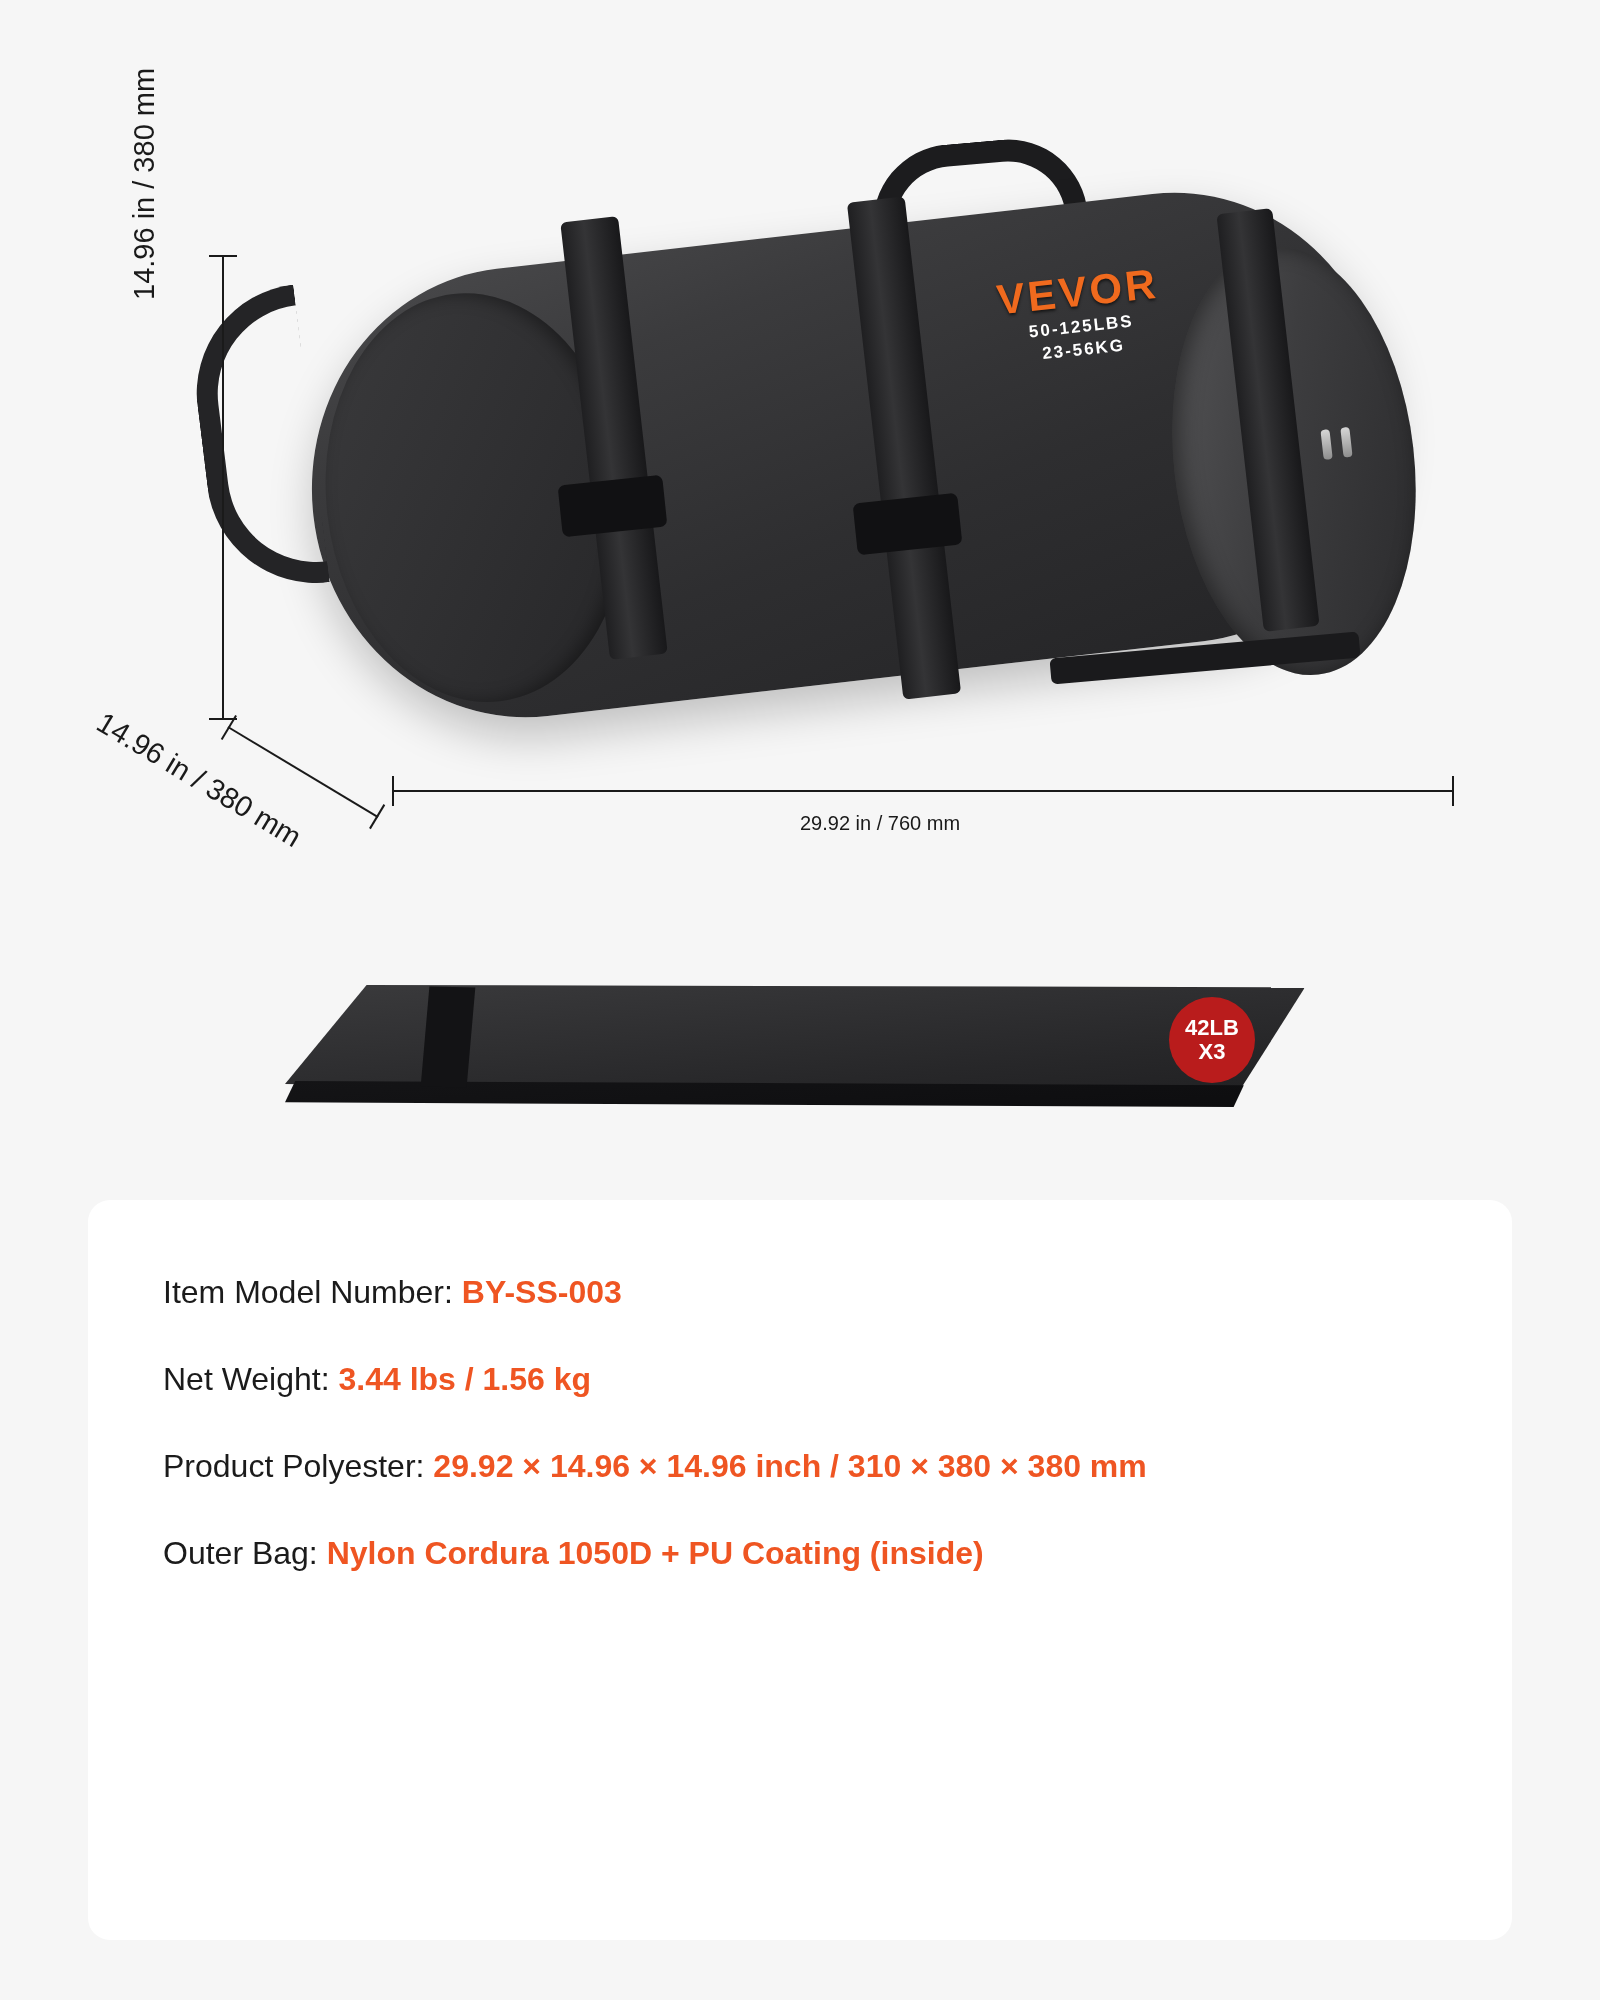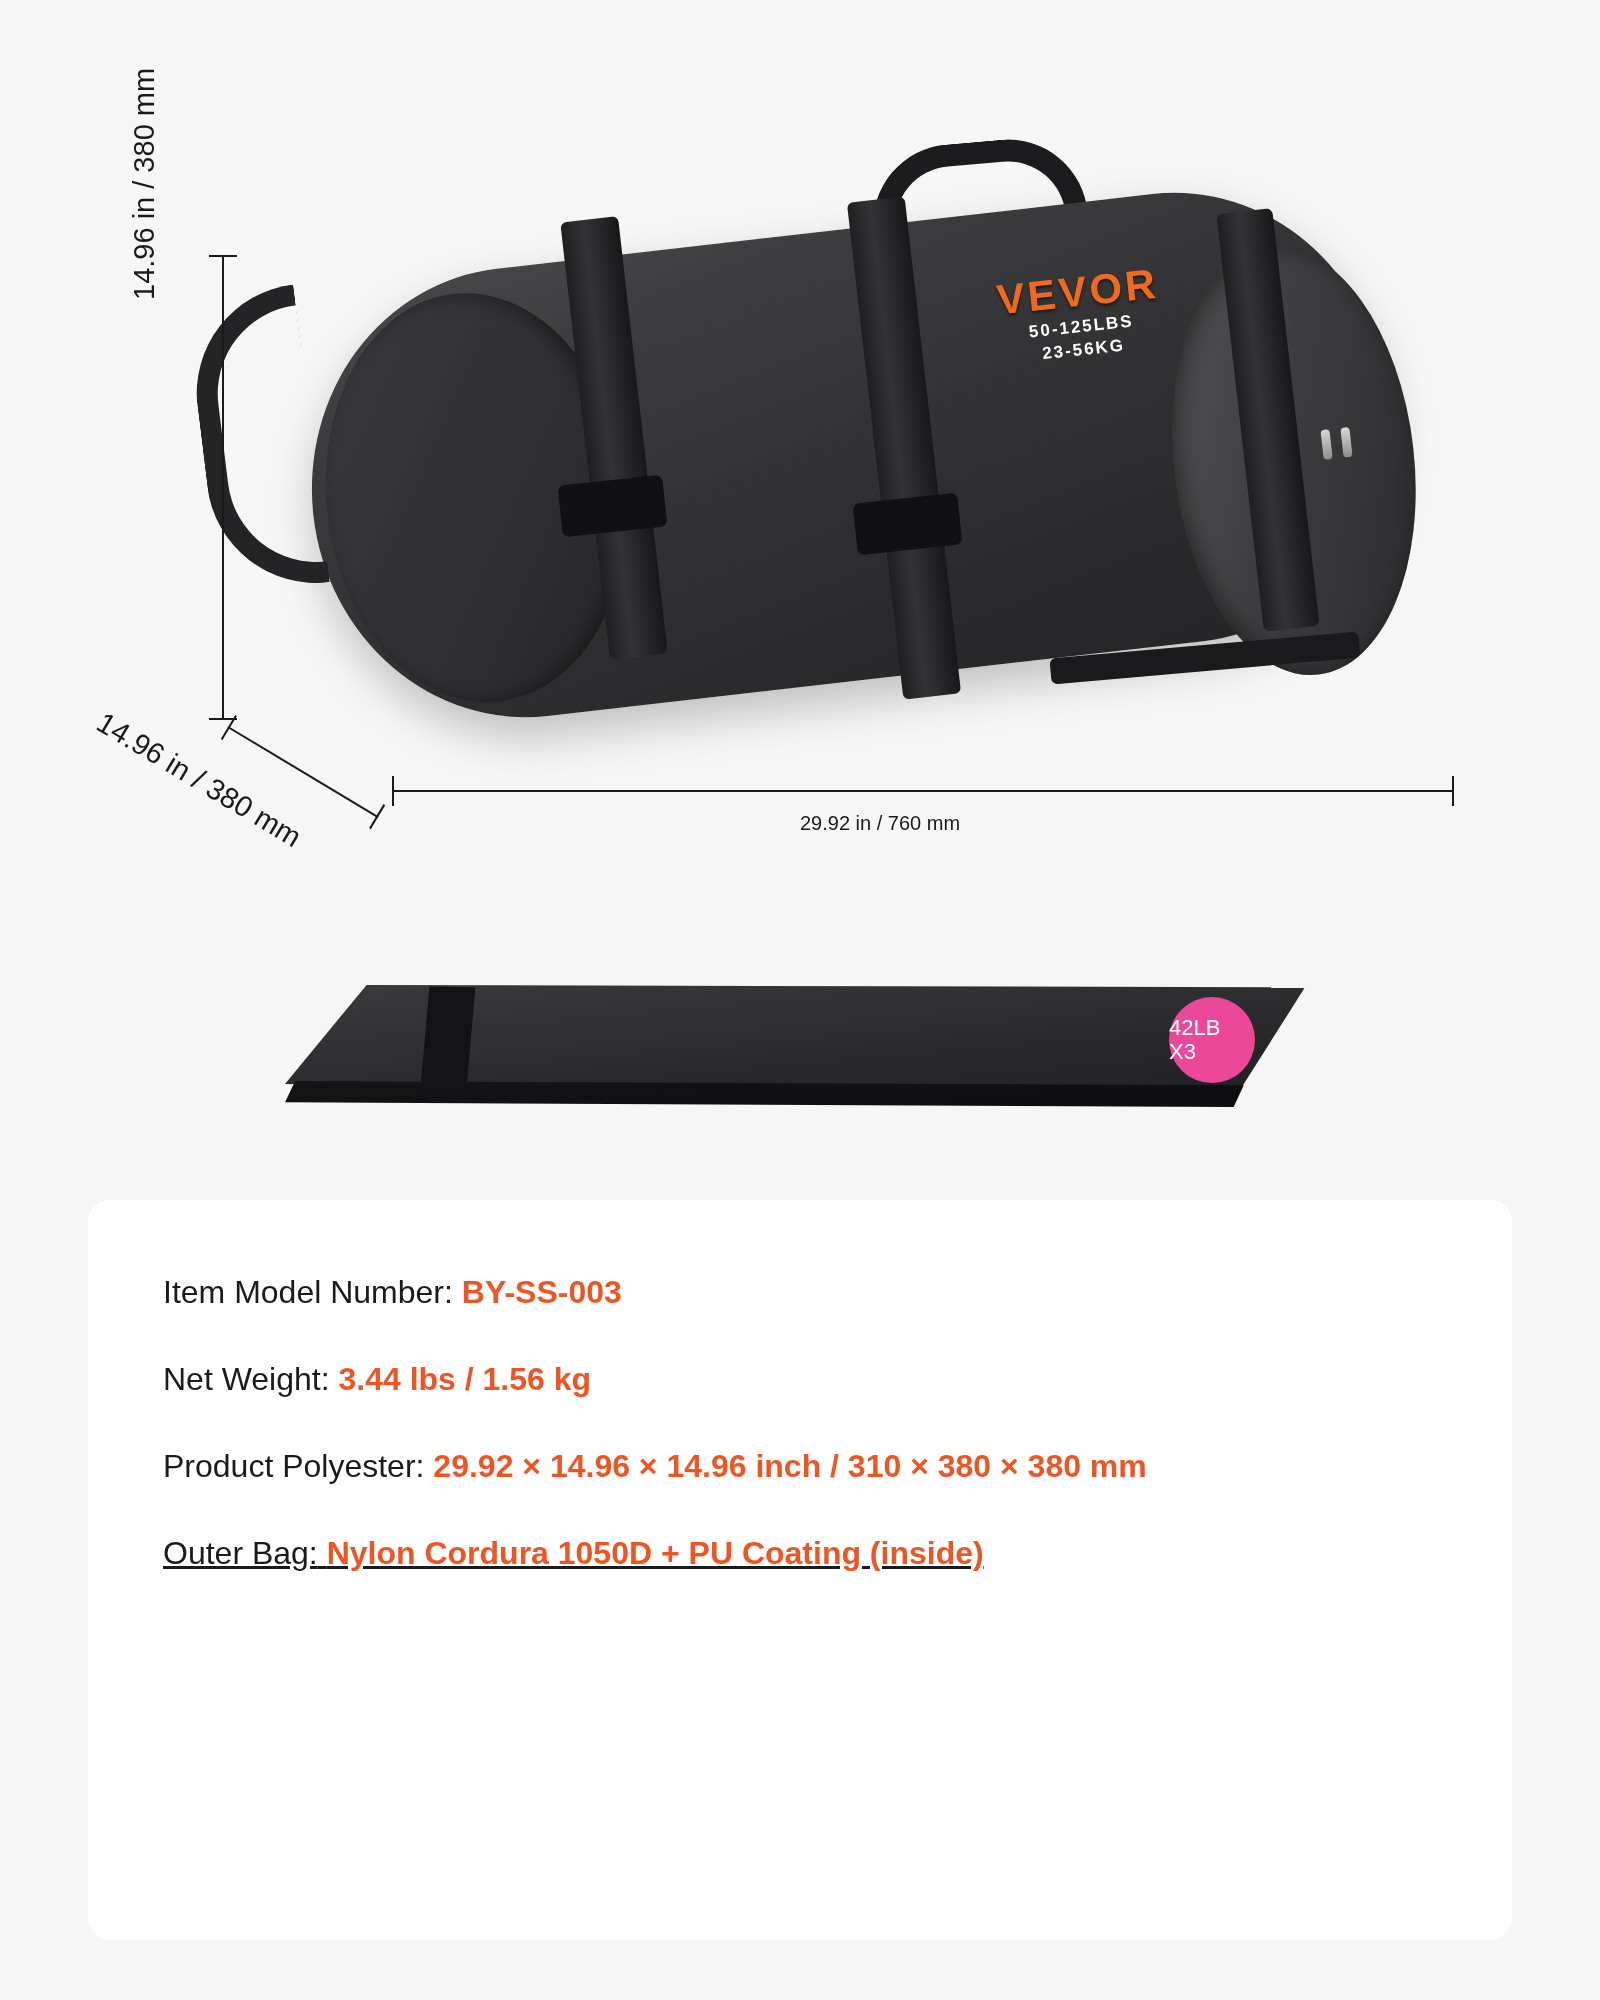--- a/index.html
+++ b/index.html
@@ -233,48 +233,49 @@
     left: 140px; top: 2px;
     width: 46px; height: 100px;
     background: #131315;
     transform: skewX(-4deg) rotate(1deg);
   }
   .badge {
     position: absolute;
     right: 70px; top: 12px;
     width: 86px; height: 86px;
     border-radius: 50%;
-    background: #ec4899;
+    background: #b91c1c;
     color: #fff;
-    font-weight: normal;
+    font-weight: bold;
     font-size: 22px;
     line-height: 1.1;
     display: flex;
     flex-direction: column;
+    align-items: center;
     justify-content: center;
   }
 
   
   .spec-card {
     position: absolute;
     left: 88px;
     top: 1200px;
     width: 1424px;
     height: 740px;
     background: #ffffff;
     border-radius: 22px;
     padding: 72px 60px 40px 75px;
   }
   .spec-row {
     font-size: 32px;
     color: #1b1b1b;
     margin-bottom: 46px;
     line-height: 1.28;
   }
-  .spec-row:last-child { margin-bottom: 8px; text-decoration: underline; }
+  .spec-row:last-child { margin-bottom: 8px; }
   .spec-label { font-weight: normal; }
   .spec-value {
     color: #ef5522;
     font-weight: bold;
   }
 </style>
 </head>
 <body>
 
 <div class="page">

